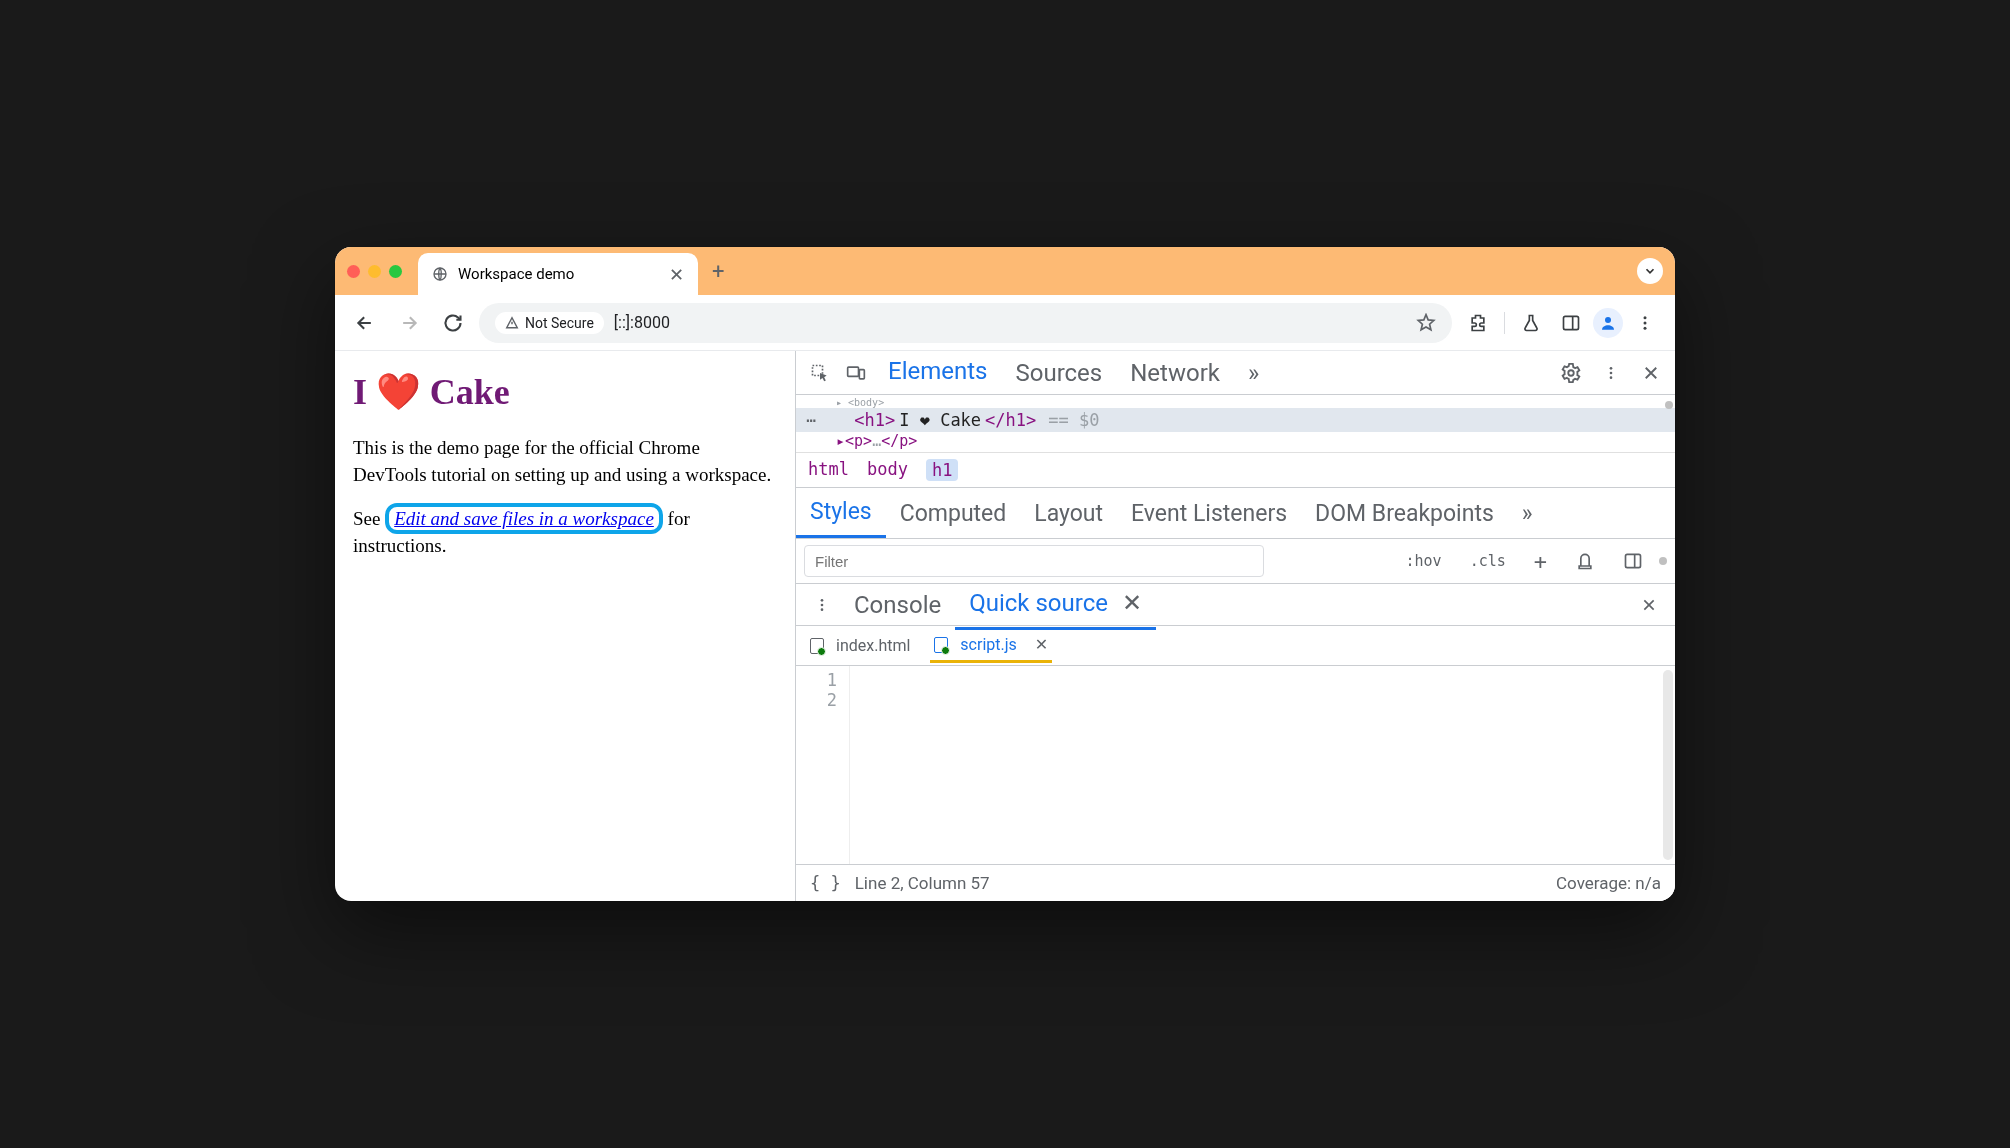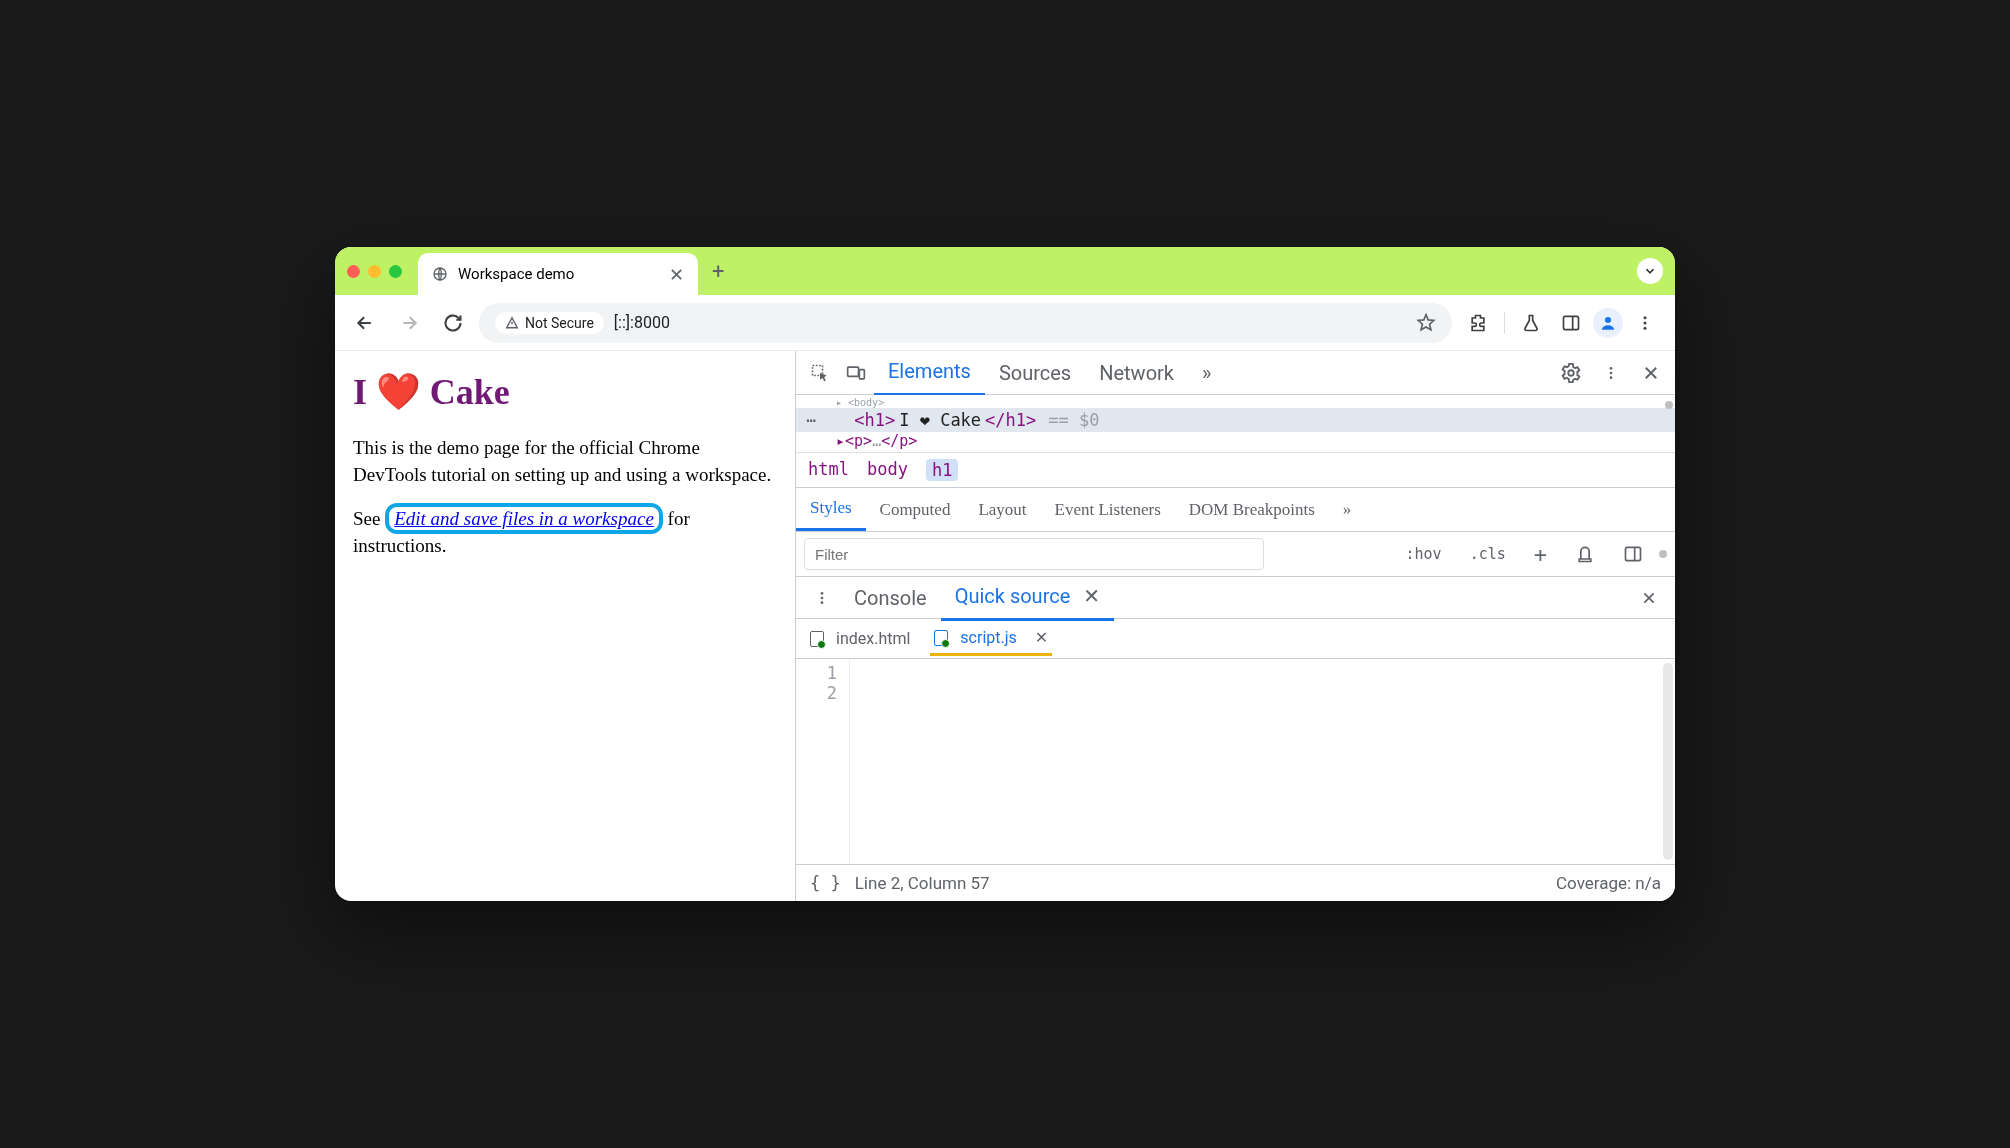--- a/index.html
+++ b/index.html
@@ -13,21 +13,21 @@
   padding: 40px;
 }
 .window {
   width: 1340px;
   background: #fff;
   border-radius: 16px;
   overflow: hidden;
   box-shadow: 0 30px 80px rgba(0,0,0,.5), 0 0 0 1px rgba(0,0,0,.1);
 }
 .titlebar {
-  background: #bef264;
+  background: #fdba74;
   display: flex;
   align-items: center;
   height: 48px;
   padding: 0 12px;
 }
 .traffic { display: flex; gap: 8px; margin-right: 16px; }
 .dot { width: 13px; height: 13px; border-radius: 50%; }
 .dot.red { background: #ff5f57; }
 .dot.yellow { background: #febc2e; }
 .dot.green { background: #28c840; }
@@ -97,21 +97,21 @@
   font-size: 16px;
   background:#fff;
 }
 .dt-tabs {
   display: flex;
   align-items: center;
   border-bottom: 1px solid #cacdd1;
   height: 44px;
   padding: 0 6px;
 }
-.dt-tab { padding: 10px 14px; color: #5f6368; cursor: pointer; font-size:20px; }
+.dt-tab { padding: 10px 14px; color: #5f6368; cursor: pointer; font-size:24px; }
 .dt-tab.active { color: #1a73e8; border-bottom: 3px solid #1a73e8; }
 .dt-icnbtn { width:36px; height:36px; display:flex; align-items:center; justify-content:center; color:#5f6368; }
 .dt-tabs .right { margin-left:auto; display:flex; gap:4px; align-items:center;}
 
 .dom {
   background: #fff;
   font-family: ui-monospace, Menlo, monospace;
   font-size: 17px;
   padding: 2px 0;
   position:relative;
@@ -135,21 +135,21 @@
   color: #881280;
 }
 .crumbs .sel { background: #cfe0f7; padding: 1px 6px; border-radius:4px; }
 
 .styles-tabs {
   display: flex;
   border-bottom: 1px solid #cacdd1;
   align-items:center;
   padding-right:6px;
 }
-.styles-tabs .dt-tab { font-size: 17px; font-family: Liberation Serif, serif; }
+.styles-tabs .dt-tab { font-size: 23px; }
 
 .filterbar {
   display:flex;
   align-items:center;
   gap:10px;
   padding:6px 8px;
   border-bottom:1px solid #cacdd1;
   font-family: ui-monospace, monospace;
 }
 .filterbar input { flex:0 0 460px; height:32px; border:1px solid #dadce0; border-radius:4px; padding:0 10px; font-size:15px; background:#fff;}

